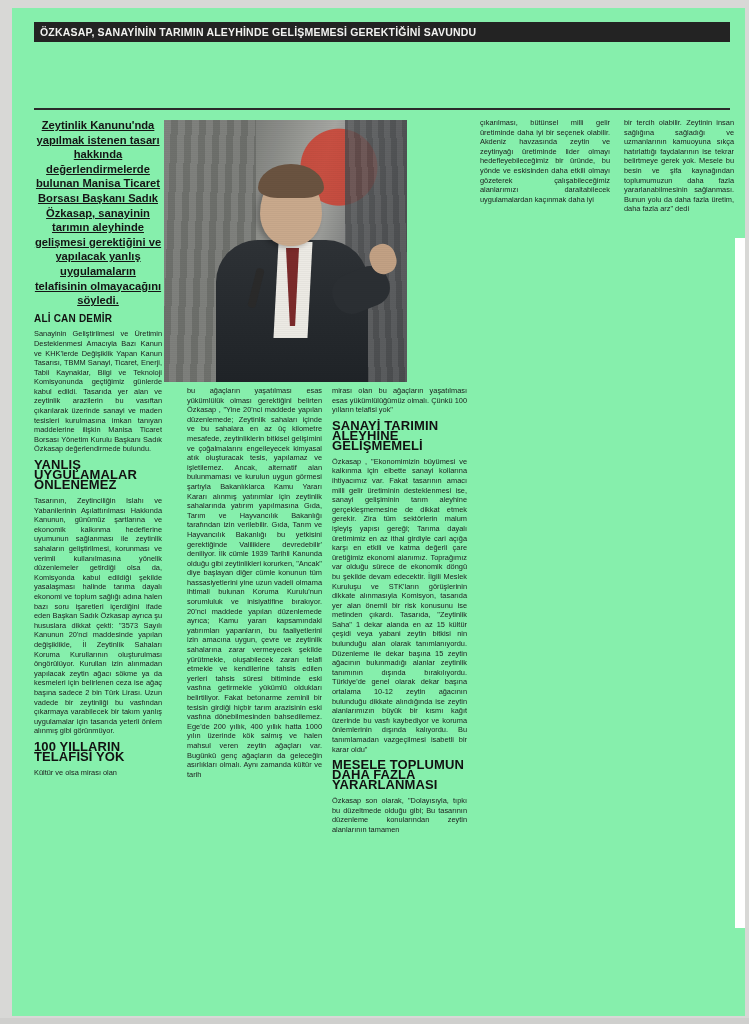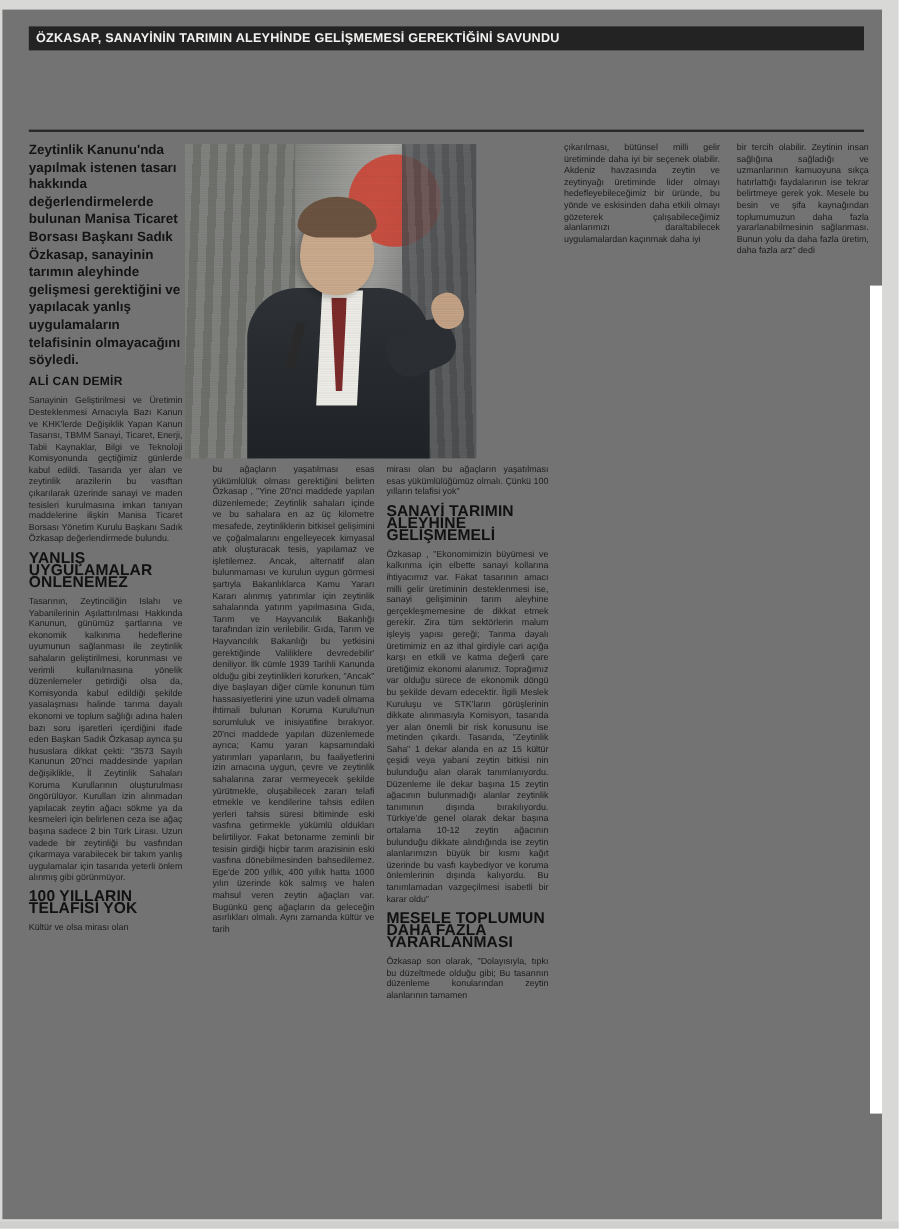--- a/index.html
+++ b/index.html
@@ -10,25 +10,25 @@
   .page {
     position: relative;
     width: 749px;
     height: 1024px;
     background: #d8d8d6;
     font-family: "Liberation Sans", sans-serif;
     overflow: hidden;
   }
   .paper {
     position: absolute;
-    left: 2px;
+    left: 12px;
     top: 8px;
     width: 733px;
     height: 1008px;
-    background: #737373;
+    background: #86efac;
   }
   
   .kicker {
     position: absolute;
     left: 22px;
     top: 14px;
     width: 696px;
     height: 20px;
     background: #232323;
     color: #f2f2f0;
@@ -77,22 +77,23 @@
   .col2 { left: 175px; width: 135px; }
   .col3 { left: 320px; width: 135px; }
   .col4 { left: 468px; width: 130px; }
   .col5 { left: 612px; width: 110px; }
 
   .lede {
     font-size: 11.2px;
     line-height: 14.6px;
     font-weight: bold;
     color: #141414;
-    text-align: left;
+    text-align: center;
     margin: 0 0 8px 0;
+    text-decoration: underline;
   }
   .byline {
     font-size: 10px;
     font-weight: bold;
     color: #111;
     margin: 0 0 6px 0;
     letter-spacing: 0.2px;
   }
   .subhead {
     font-size: 13px;

